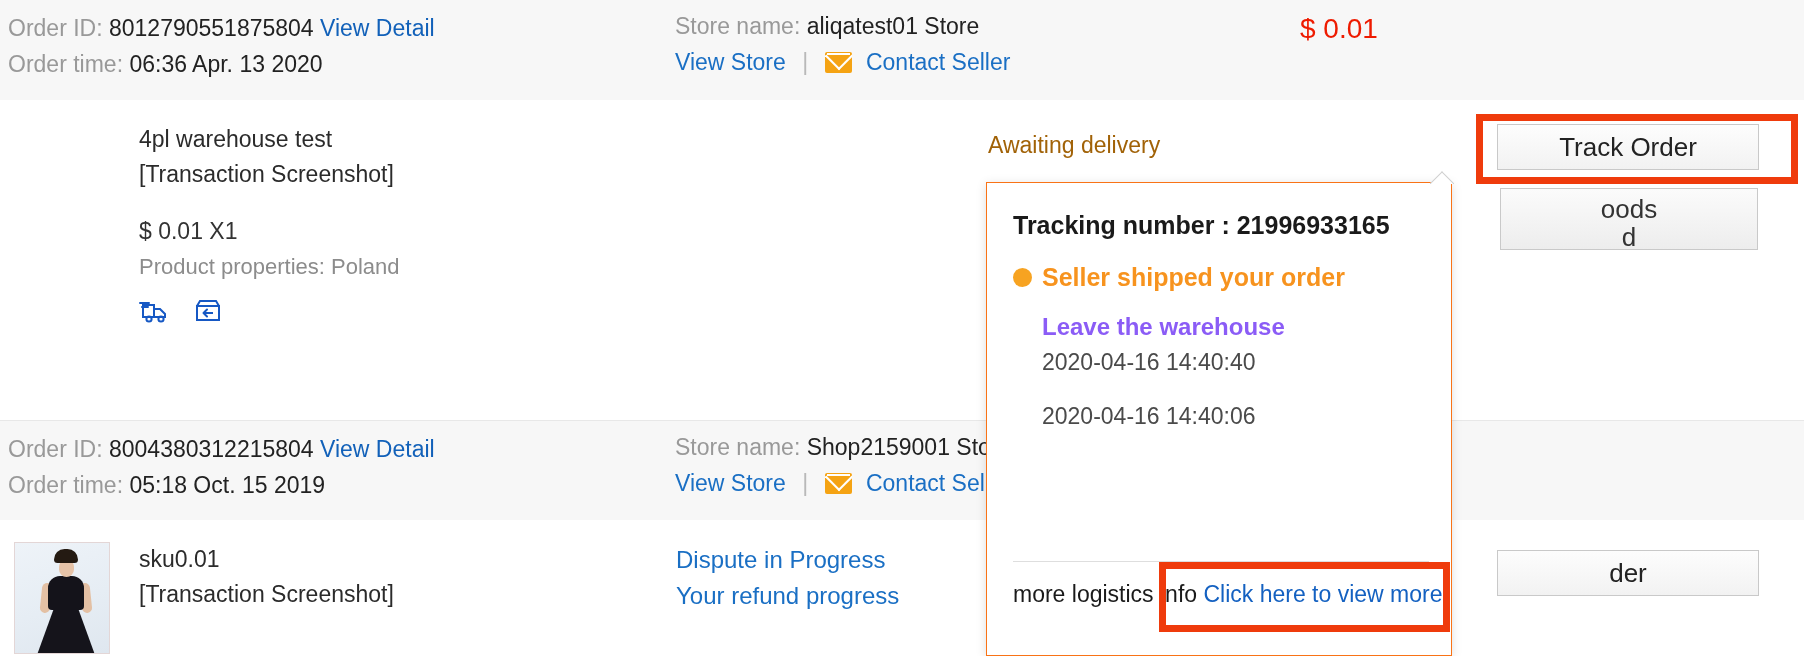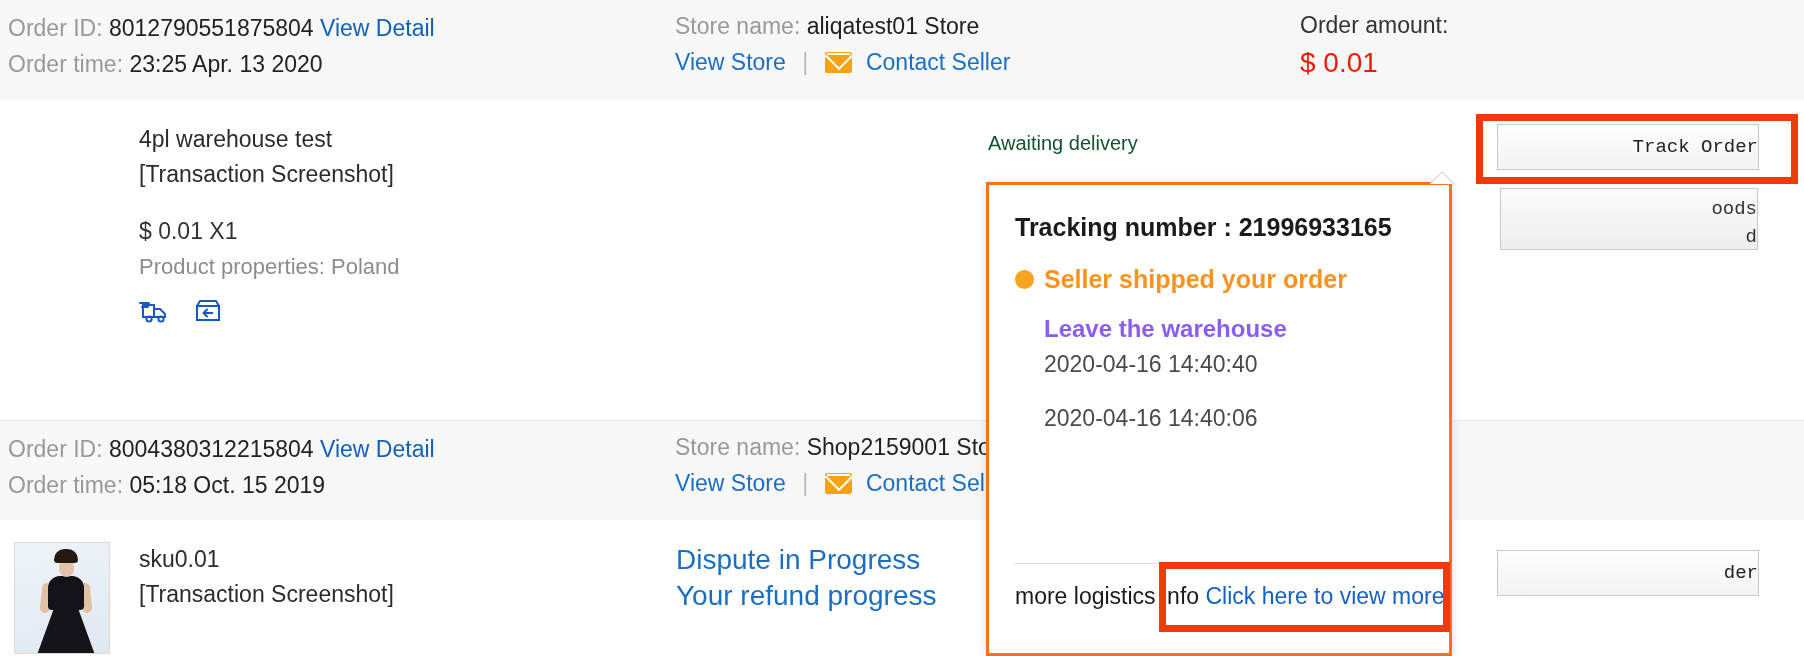--- a/index.html
+++ b/index.html
@@ -141,61 +141,60 @@
   .prod-props {
     font-size: 22px;
     color: #8c8c8c;
     line-height: 35px;
   }
 
   .icon-row { margin-top: 12px; display: flex; gap: 18px; align-items: center; }
   .icon-btn { width: 34px; height: 30px; cursor: pointer; }
 
   .status-text {
-    font-size: 20px;
-    color: #14532d;
+    font-size: 23px;
+    color: #a16207;
     white-space: nowrap;
   }
   .status-link {
-    font-size: 28px;
+    font-size: 24px;
     color: #1a6fc4;
     line-height: 36px;
     white-space: nowrap;
     cursor: pointer;
   }
 
   
   .btn {
     box-sizing: border-box;
     width: 240px;
     height: 46px;
     border: 1px solid #c9c9c9;
     background: linear-gradient(#fdfdfd,#f2f2f2);
-    font-size: 19px;
+    font-size: 26px;
     color: #222222;
     line-height: 44px;
-    text-align: right;
+    text-align: center;
     cursor: pointer;
     white-space: nowrap;
-    font-family: Liberation Mono, monospace;
   }
   .btn-secondary {
     background: linear-gradient(#fbfbfb,#ededed);
     color: #333;
   }
 
   
   .popup {
     position: absolute;
     left: 986px;
     top: 182px;
     width: 466px;
     height: 474px;
     background: #ffffff;
-    border: 3px solid #f97316;
+    border: 1px solid #f97316;
     box-shadow: 0 2px 10px rgba(0,0,0,.13);
     box-sizing: border-box;
     z-index: 40;
   }
   .popup-arrow {
     position: absolute;
     left: 1430px;
     top: 170px;
     width: 24px;
     height: 14px;
@@ -286,39 +285,38 @@
 
   <div class="order-head first">
     <div class="head-col-left">
       <div class="hline">
         <span>Order ID:</span>
         <span class="val-dark">8012790551875804</span>
         <span class="link">View Detail</span>
       </div>
       <div class="hline">
         <span>Order time:</span>
-        <span class="val-dark">23:25 Apr. 13 2020</span>
+        <span class="val-dark">06:36 Apr. 13 2020</span>
       </div>
     </div>
 
     <div class="head-col-mid">
       <div class="hline">
         <span>Store name:</span>
         <span class="val-dark">aliqatest01 Store</span>
       </div>
       <div class="hline">
         <span class="link-store">View Store</span>
         <span class="sep">|</span>
         <span class="mail-wrap"><span class="mail-icon"></span></span>
         <span class="link-store">Contact Seller</span>
       </div>
     </div>
 
     <div class="head-col-right">
-      <div class="amount-label">Order amount:</div>
       <div class="amount-value">$ 0.01</div>
     </div>
   </div>
 
   <div class="order-body first">
     <div style="position:absolute;left:139px;top:22px;">
       <div class="prod-title">4pl warehouse test</div>
       <div class="prod-sub">[Transaction Screenshot]</div>
       <div class="prod-price" style="margin-top:22px;">$ 0.01 X1</div>
       <div class="prod-props">Product properties: Poland</div>

